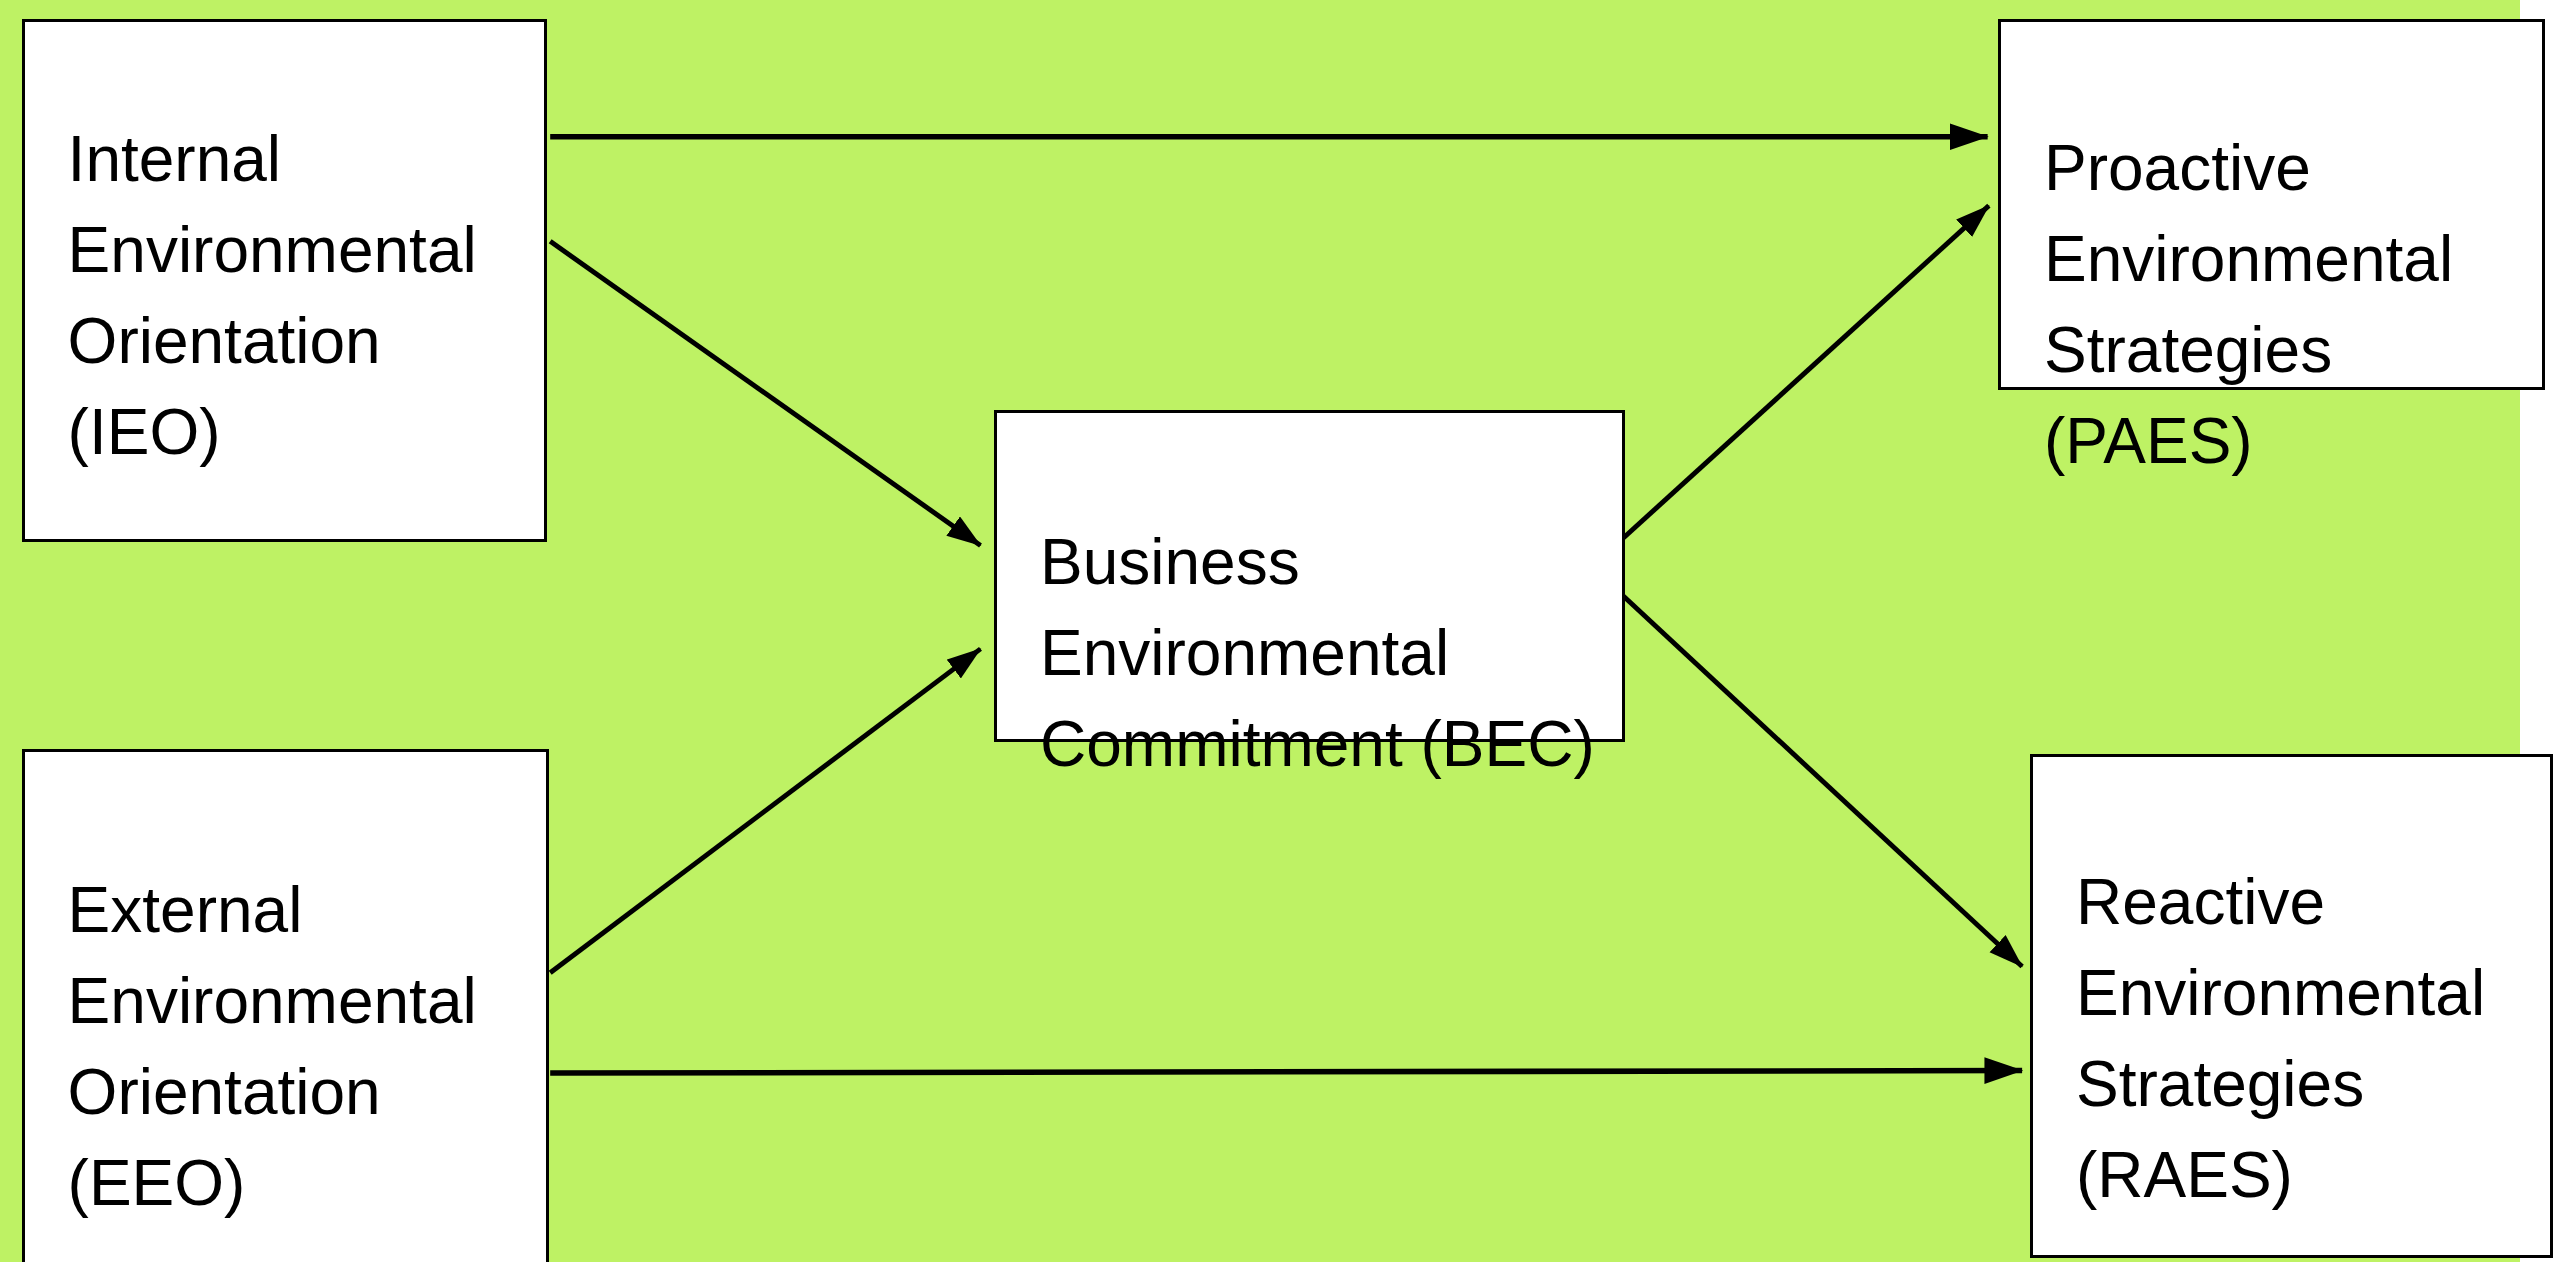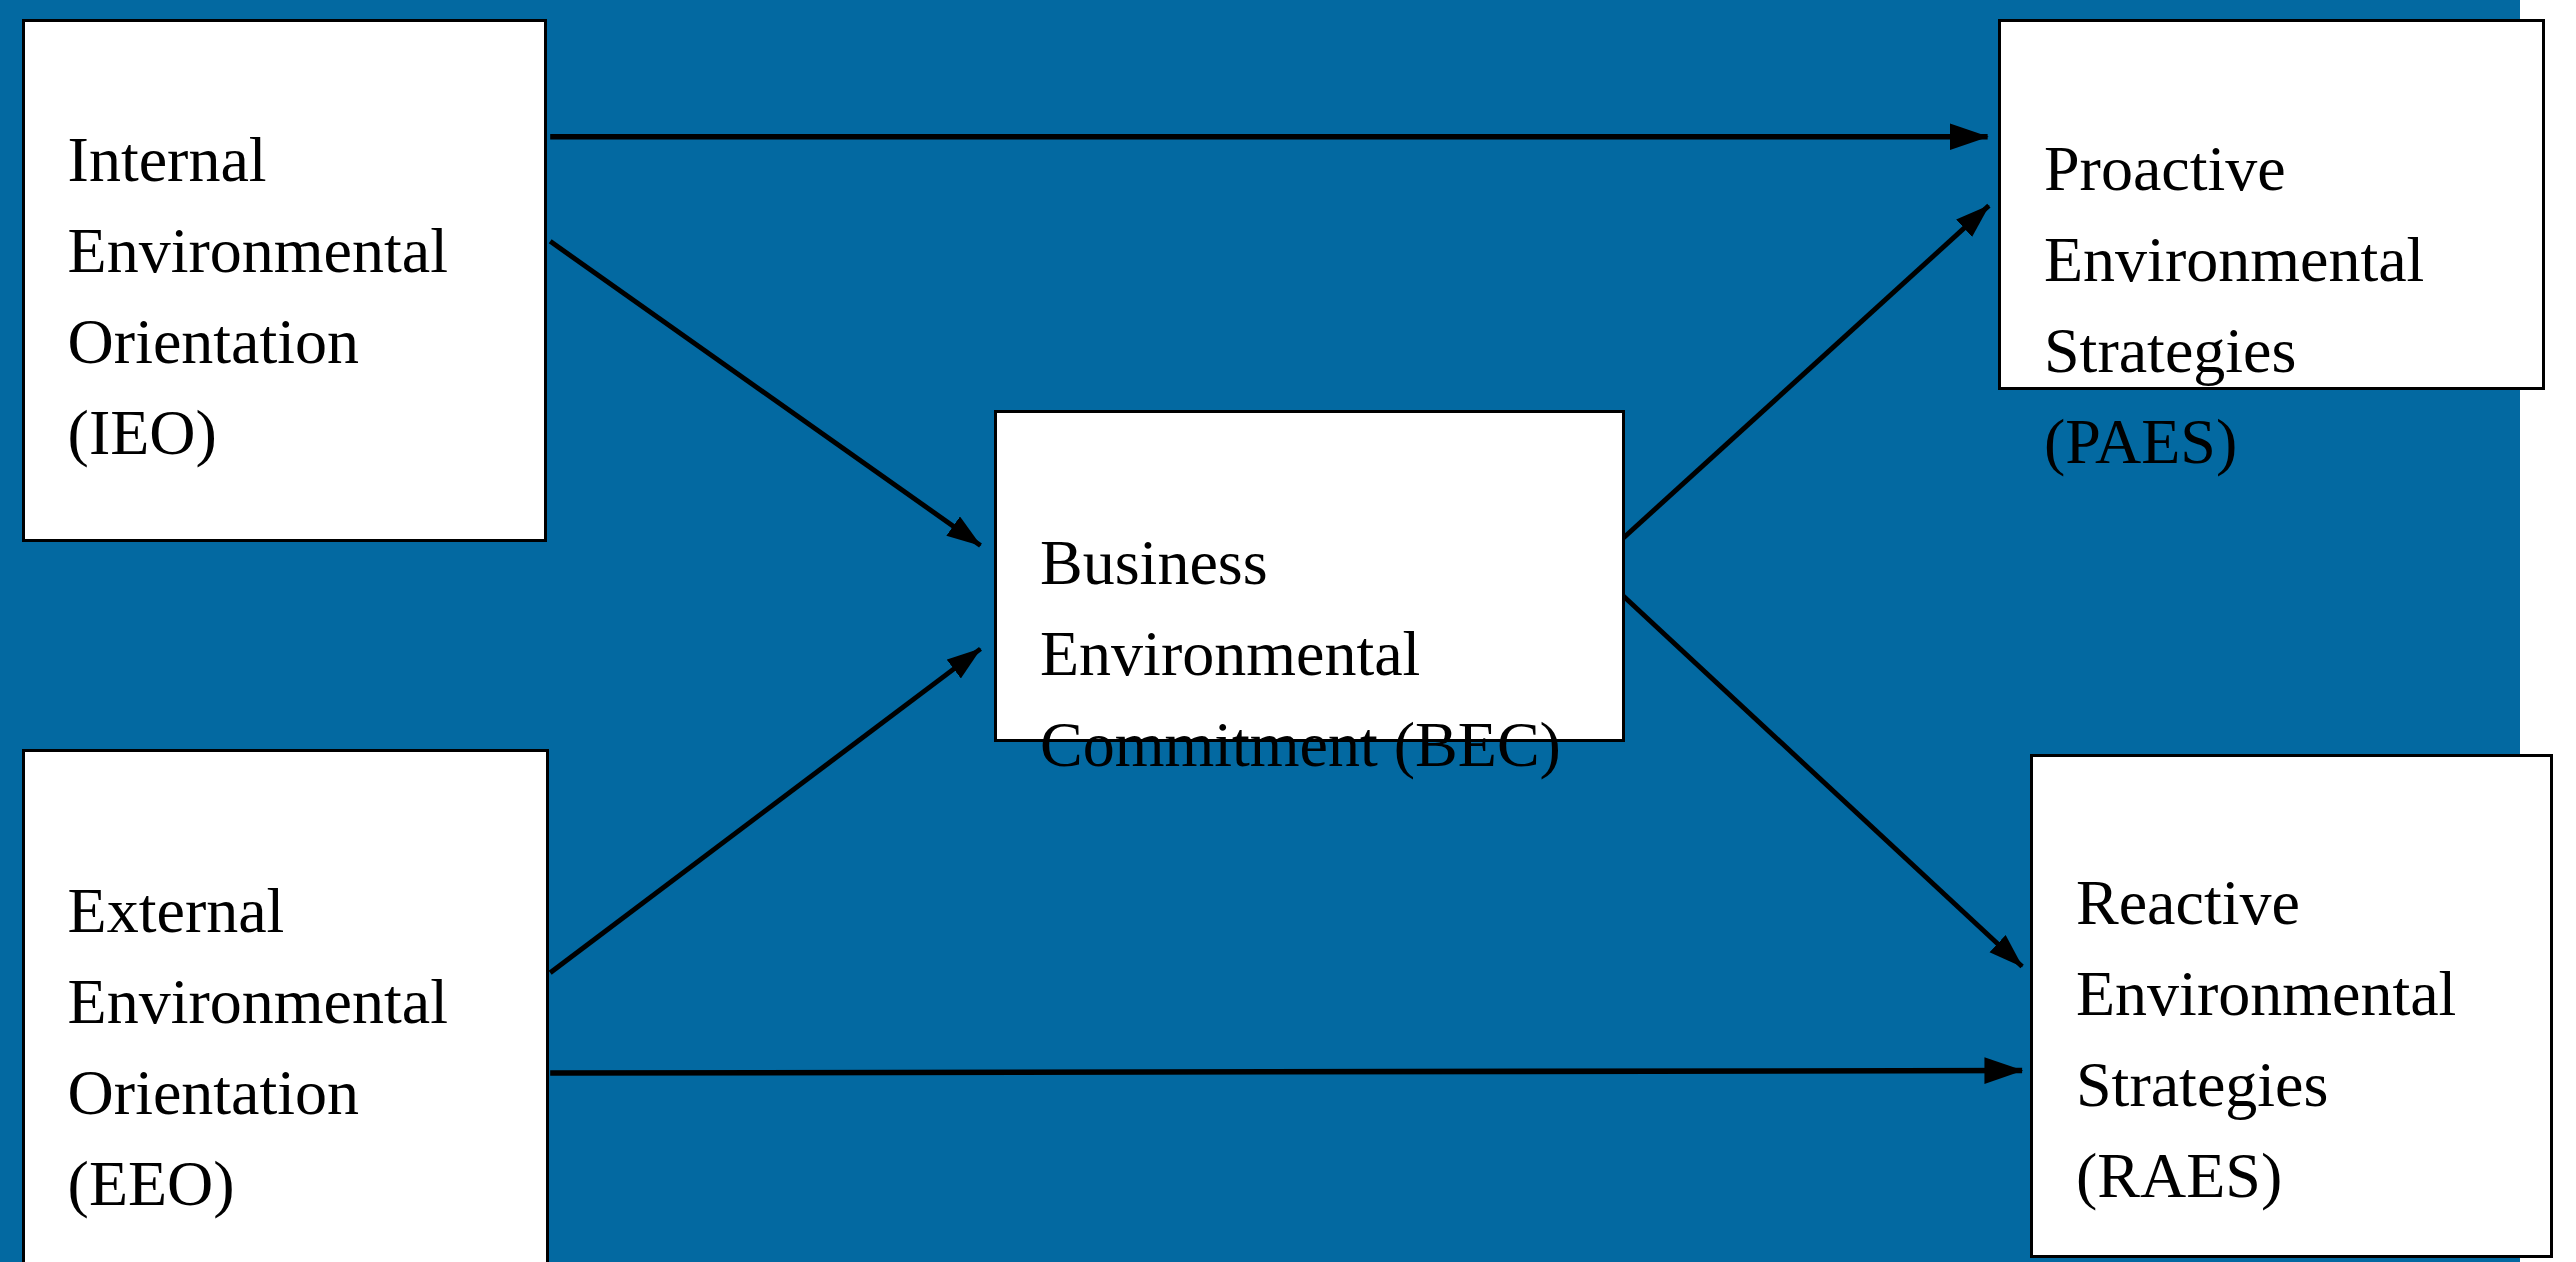--- a/index.html
+++ b/index.html
@@ -7,23 +7,23 @@
     padding: 0;
     background: #ffffff;
     width: 100%;
     height: 100%;
     overflow: hidden;
   }
   #stage {
     position: relative;
     width: 2520px;
     height: 1262px;
-    background: #0369a1;
+    background: #bef264;
     transform-origin: 0 0;
-    font-family: Liberation Serif, serif;
+    font-family: Liberation Sans, sans-serif;
   }
   #arrow-layer {
     position: absolute;
     left: 0;
     top: 0;
     width: 2576px;
     height: 1262px;
     display: block;
   }
   .edge-line {

